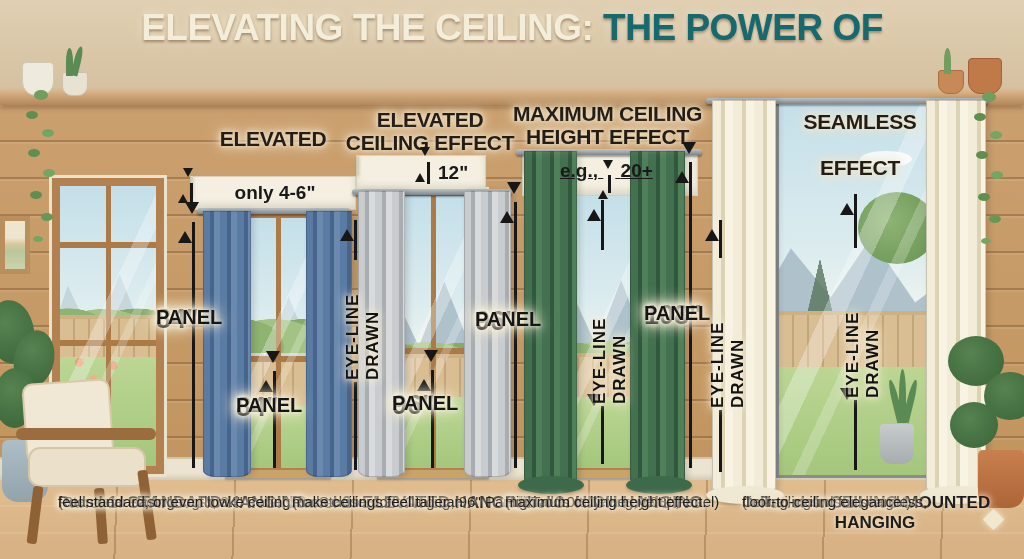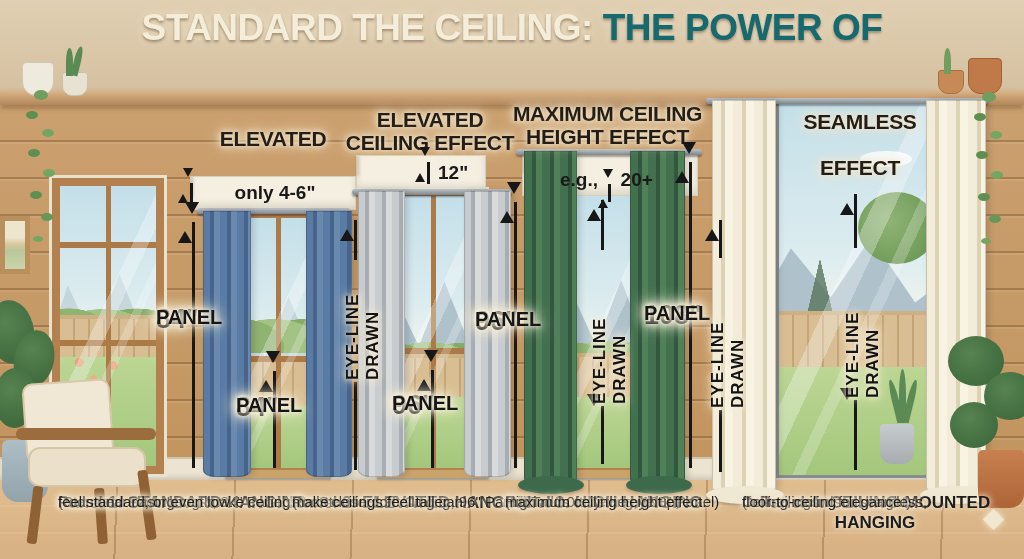--- a/index.html
+++ b/index.html
@@ -125,21 +125,21 @@
 
 <div id="stage">
 
   <div class="wall-top"></div>
   <div class="wood-wall"></div>
   <div class="shelf"></div>
   <div class="baseboard"></div>
   <div class="floor"></div>
 
   <div class="title" style="z-index:10;">
-    <span class="lt" style="position:static">STANDARD THE CEILING:</span>
+    <span class="lt" style="position:static">ELEVATING THE CEILING:</span>
     <span class="tl" style="position:static">THE POWER OF</span><br>
   </div>
 
   <div class="window" style="left:52px;top:178px;width:112px;height:296px;border-width:8px;">
     <div class="scene">
       <div class="mtn" style="opacity:.45;"></div>
       <div class="shrubs" style="top:26%;height:30%;"></div>
       <div class="fence" style="top:46%;height:16%;"></div>
       <div class="lawn" style="top:61%;"></div>
       <div style="left:0;right:0;top:55%;height:20%;background:
@@ -262,21 +262,21 @@
     <span class="val">96"</span>
     <span class="word">PANEL</span>
   </div>
 
   <div class="hdr" style="left:505px;top:102px;width:205px;">
     <span style="position:static">MAXIMUM CEILING</span><br>
     <span style="position:static">HEIGHT EFFECT</span>
   </div>
 
   <div class="cornice" style="left:522px;top:152px;width:176px;height:44px;"></div>
-  <div class="meas" style="left:560px;top:169px;z-index:9;">
+  <div class="meas" style="left:560px;top:160px;z-index:9;text-decoration:underline;">
     <span style="position:static">e.g.,</span>
     <span class="va at ab sm" style="position:relative;display:inline-block;width:12px;height:30px;vertical-align:-9px;"><i class="ln"></i></span>
     <span style="position:static">20+</span>
   </div>
 
   <div class="window" style="left:558px;top:188px;width:104px;height:286px;">
     <div class="scene">
       <div class="mtn"></div>
       <div class="shrubs"></div>
       <div class="fence"></div>

